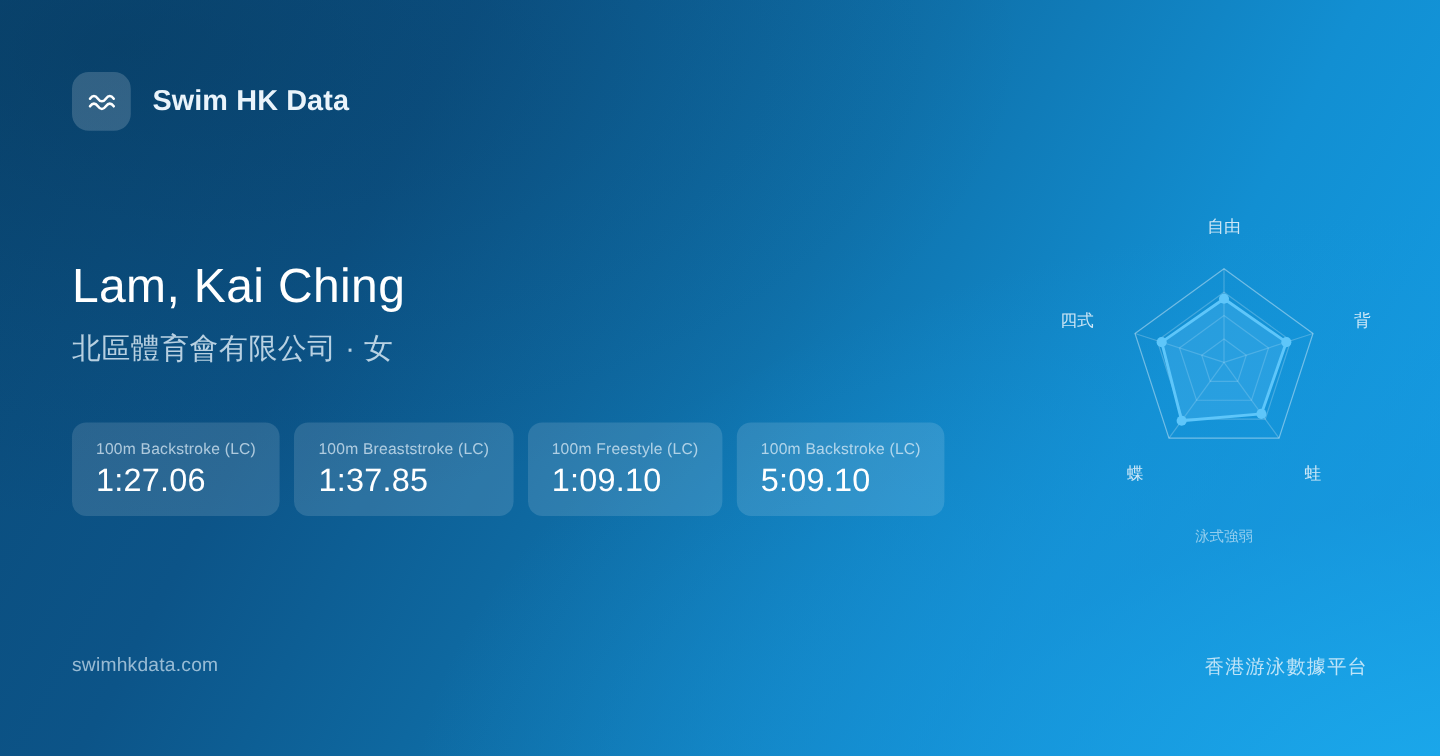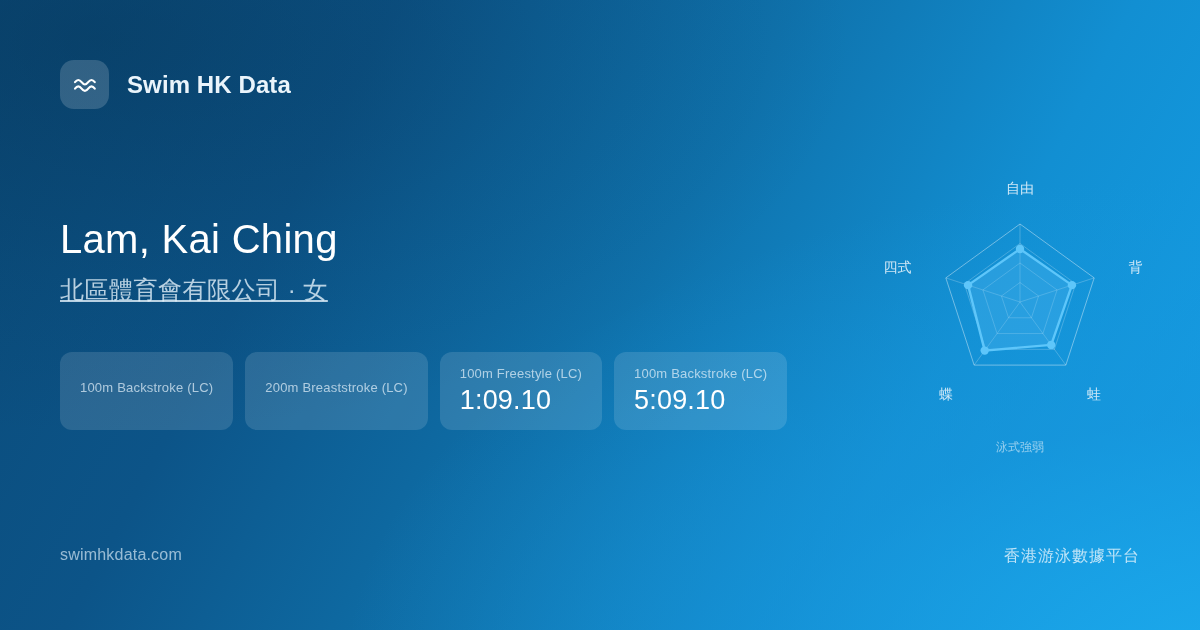--- a/index.html
+++ b/index.html
@@ -70,21 +70,20 @@
     margin: 0;
     white-space: nowrap;
   }
   .athlete-meta {
     margin: 14px 0 0 0;
     font-size: 24px;
     font-weight: 400;
     color: rgba(228,241,250,0.80);
     letter-spacing: 0.5px;
     white-space: nowrap;
-    text-decoration: underline;
   }
 
   
   .stats {
     position: absolute;
     left: 60px;
     top: 352px;
     display: flex;
     gap: 12px;
     z-index: 3;
@@ -174,23 +173,25 @@
   </div>
 
   <div class="hero">
     <h1 class="athlete-name">Lam, Kai Ching</h1>
     <p class="athlete-meta">北區體育會有限公司 · 女</p>
   </div>
 
   <div class="stats">
     <div class="stat-card">
       <div class="stat-label">100m Backstroke  (LC)</div>
-    </div>
-    <div class="stat-card">
-      <div class="stat-label">200m Breaststroke  (LC)</div>
+      <div class="stat-value">1:27.06</div>
+    </div>
+    <div class="stat-card">
+      <div class="stat-label">100m Breaststroke  (LC)</div>
+      <div class="stat-value">1:37.85</div>
     </div>
     <div class="stat-card">
       <div class="stat-label">100m Freestyle (LC)</div>
       <div class="stat-value">1:09.10</div>
     </div>
     <div class="stat-card">
       <div class="stat-label">100m Backstroke (LC)</div>
       <div class="stat-value">5:09.10</div>
     </div>
   </div>

